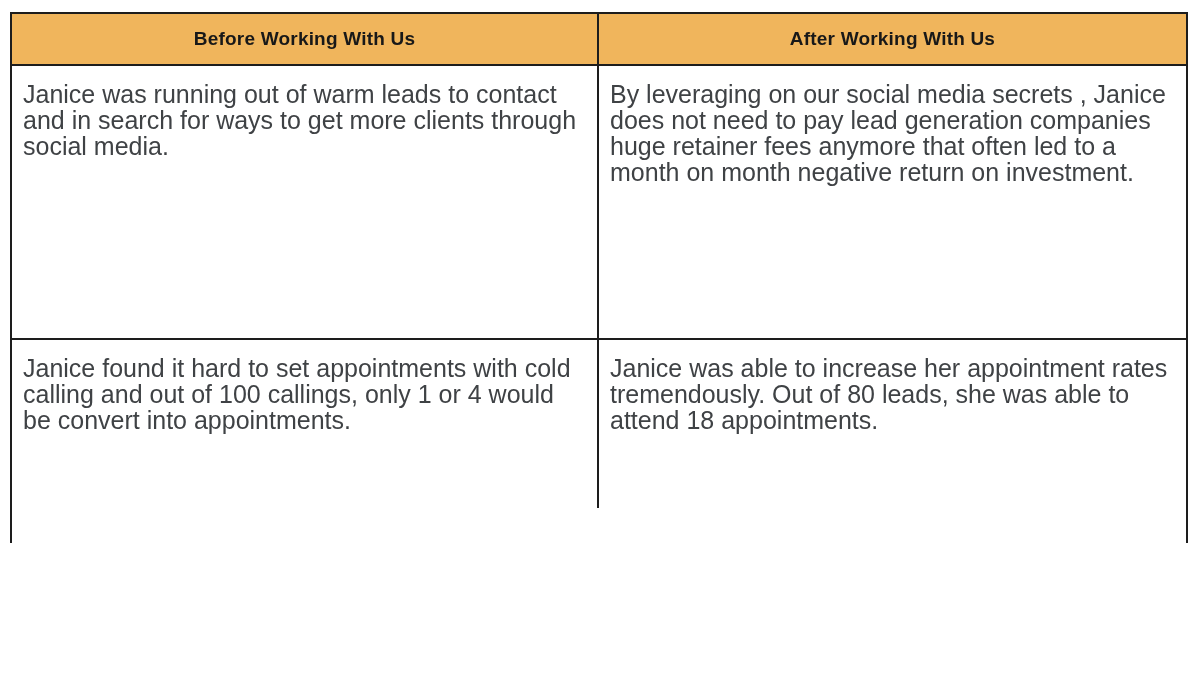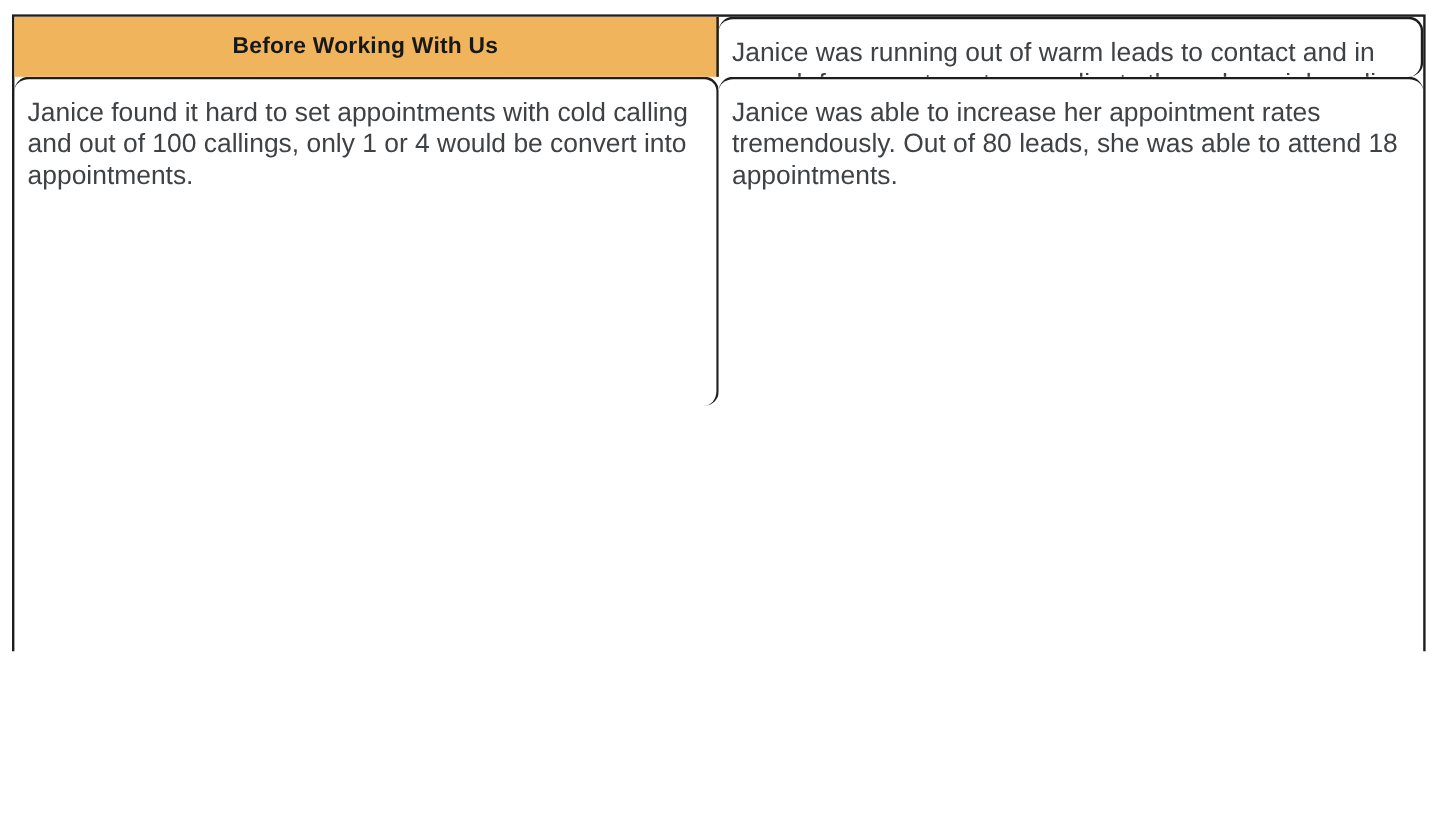--- a/index.html
+++ b/index.html
@@ -42,41 +42,44 @@
     display: flex;
     align-items: center;
     justify-content: center;
     font-size: 19px;
     font-weight: bold;
     color: var(--header-text, #181818);
     letter-spacing: 0.2px;
   }
   .body-cell {
     padding: 15px 16px 0 11px;
-    font-size: 22px;
+    font-size: 25px;
     line-height: 26px;
     color: var(--body-text, #3f4245);
-    border-radius: 12px;
   }
   .body-cell p {
     margin: 0 0 26px 0;
   }
 </style>
 </head>
 <body>
 
 <div class="page">
   <div class="comparison-table">
 
     <div class="cell left header-cell">Before Working With Us</div>
+    <div class="cell header-cell">After Working With Us</div>
 
     <div class="cell left topline body-cell">
       <p>Janice was running out of warm leads to contact and in search for ways to get more clients through social media.</p>
     </div>
 
+    <div class="cell topline body-cell">
+      <p>By leveraging on our social media secrets , Janice does not need to pay lead generation companies huge retainer fees anymore that often led to a month on month negative return on investment.</p>
+    </div>
 
     <div class="cell left topline body-cell">
       <p>Janice found it hard to set appointments with cold calling and out of 100 callings, only 1 or 4 would be convert into appointments.</p>
     </div>
     <div class="cell topline body-cell">
       <p>Janice was able to increase her appointment rates tremendously. Out of 80 leads, she was able to attend 18 appointments.</p>
     </div>
 
   </div>
 </div>

